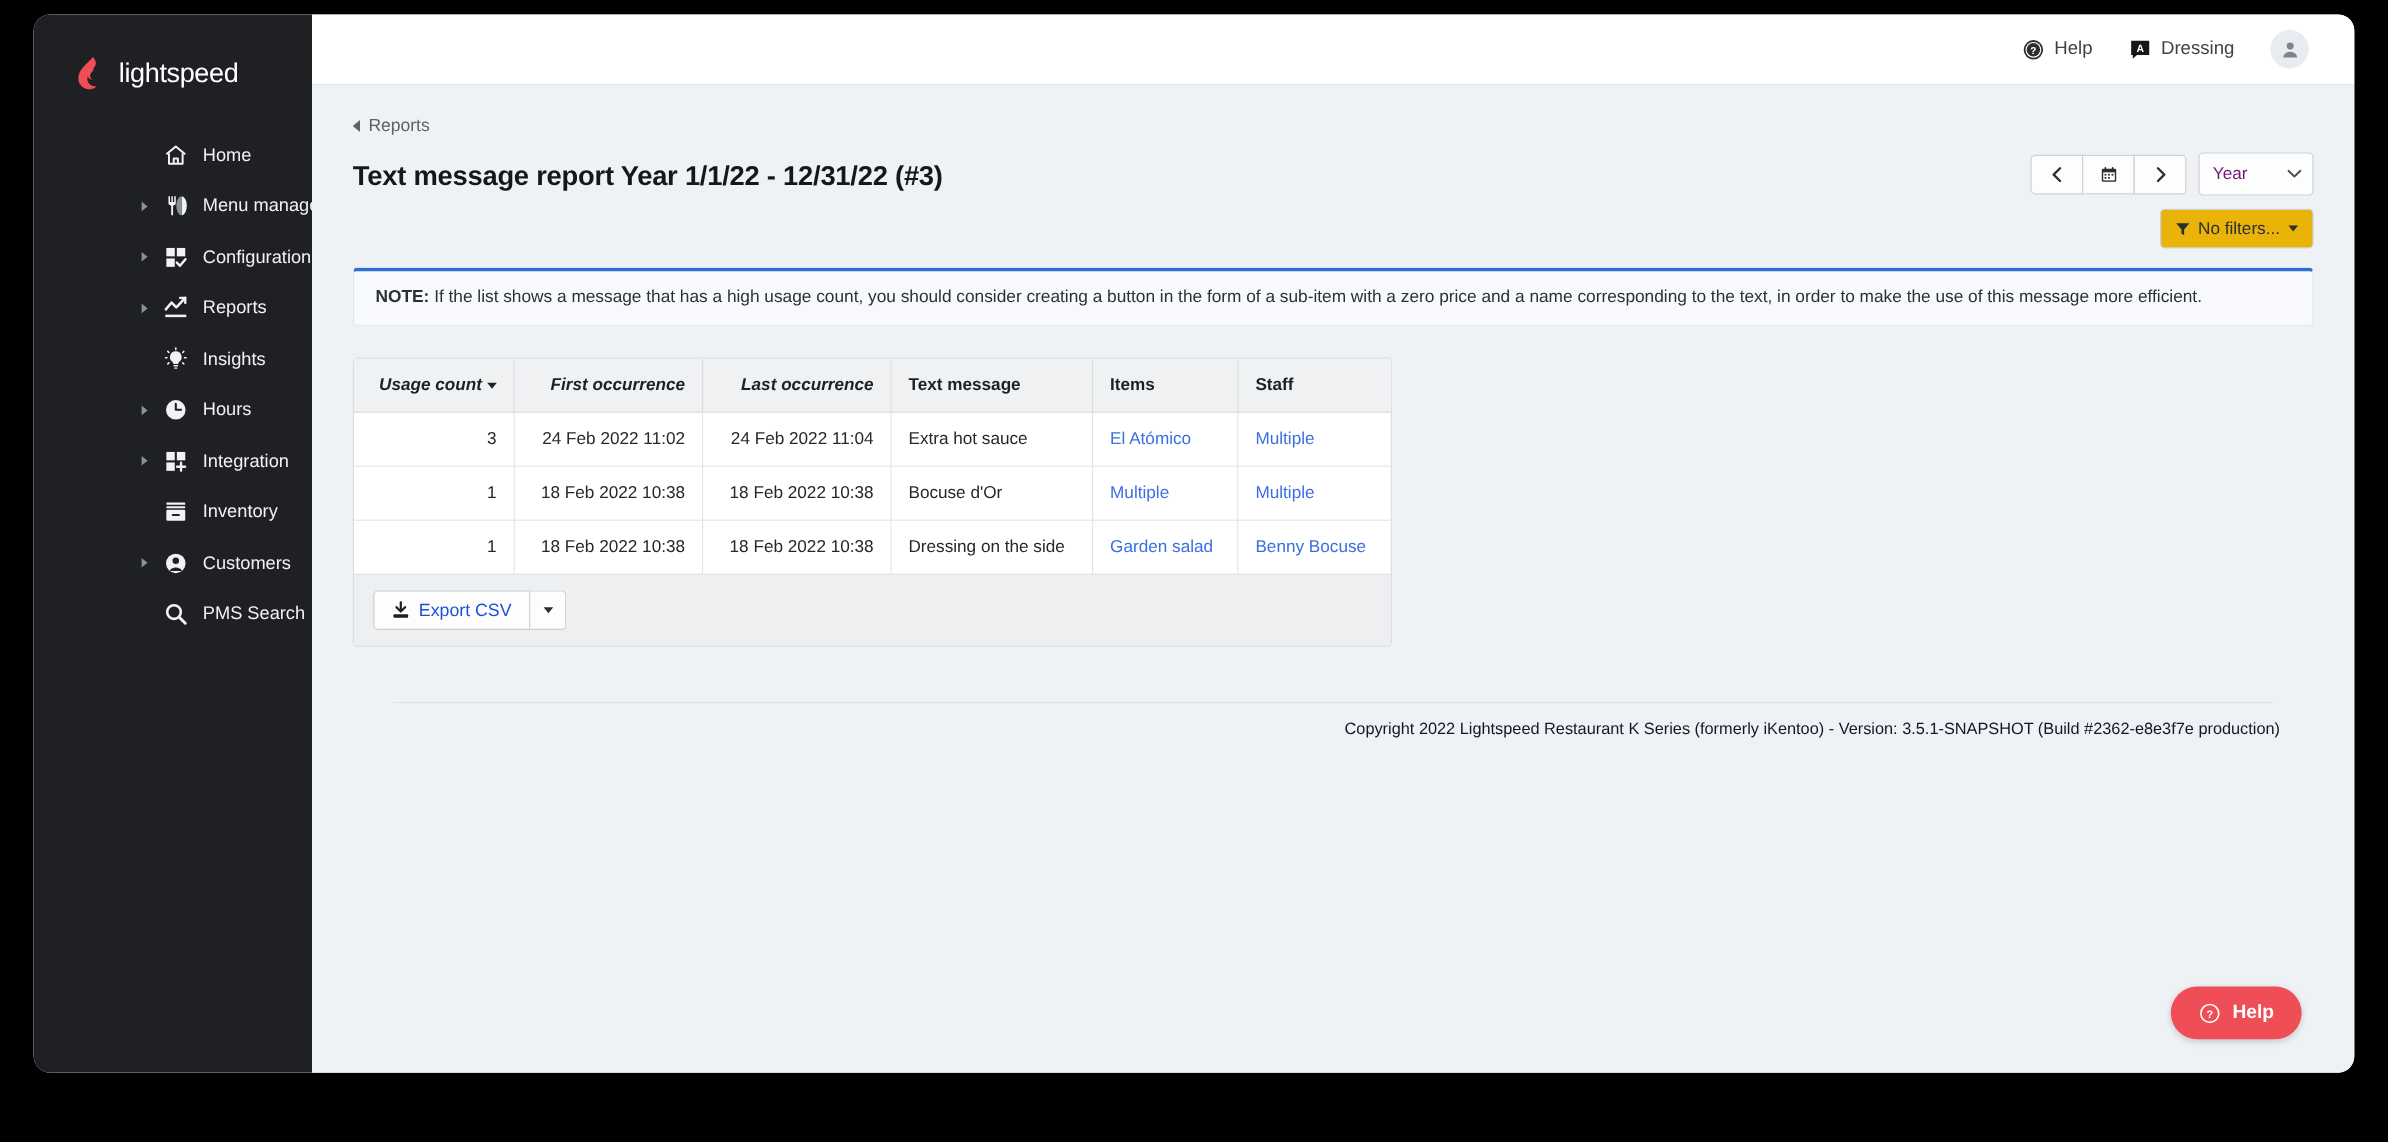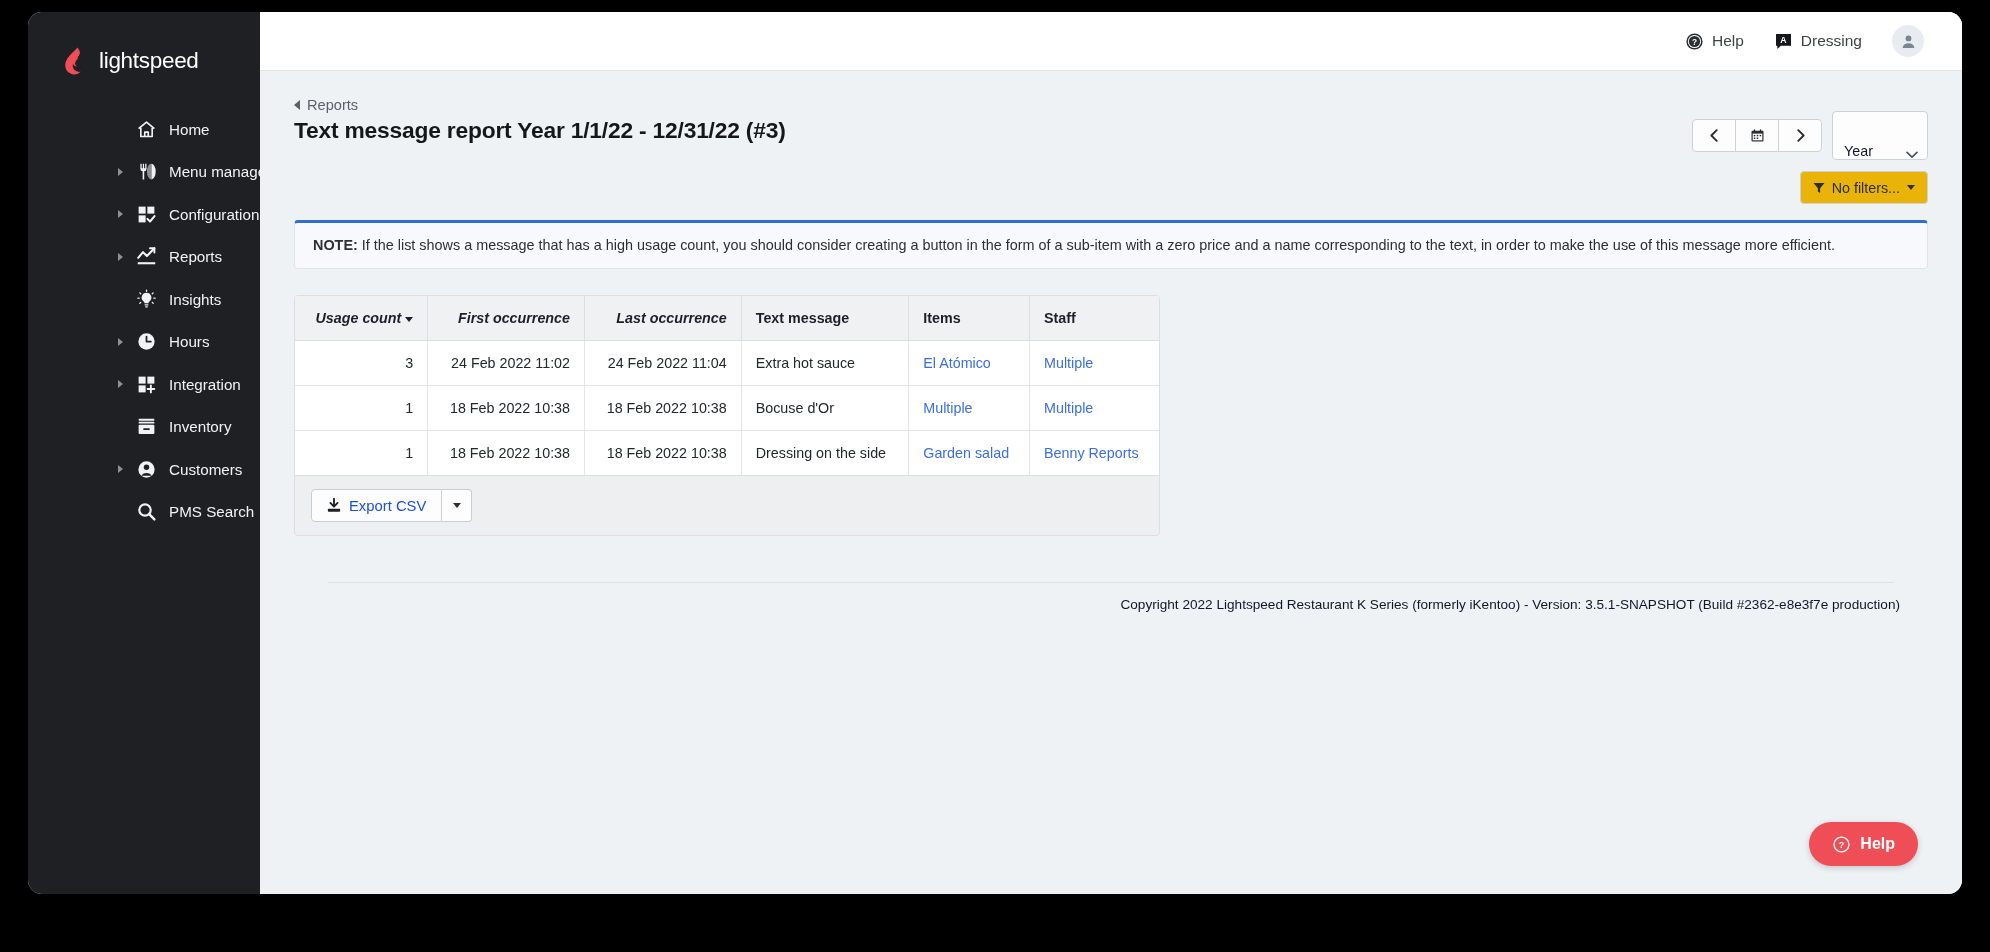--- a/index.html
+++ b/index.html
@@ -140,21 +140,21 @@
     width: 0; height: 0;
     border-right: 6px solid #5b6169;
     border-top: 5px solid transparent;
     border-bottom: 5px solid transparent;
   }
 
   .title-row {
     display: flex;
     align-items: flex-start;
     justify-content: space-between;
-    margin-top: 4px;
+    margin-top: 20px;
   }
   #page-title {
     font-size: 22.8px;
     font-weight: bold;
     color: #15181b;
     letter-spacing: -0.2px;
   }
 
   .controls-col {
     display: flex;
@@ -176,31 +176,31 @@
     justify-content: center;
     cursor: pointer;
     color: #2b2f33;
     font-size: 14px;
     margin-left: -1px;
   }
   .btn-group .gbtn:first-child { margin-left: 0; border-radius: 4px 0 0 4px; }
   .btn-group .gbtn:last-child { border-radius: 0 4px 4px 0; }
 
   .period-select {
-    height: 49px;
+    height: 36px;
     width: 96px;
     background: #fdfdfe;
     border: 1px solid #ccd2d8;
     border-radius: 4px;
     display: flex;
-    align-items: flex-end;
+    align-items: center;
     justify-content: space-between;
     padding: 0 9px 0 11px;
     font-size: 14.3px;
-    color: #0f172a;
+    color: #701a75;
     cursor: pointer;
   }
 
   .filter-btn {
     height: 33px;
     background: #eab308;
     border: 1px solid #ccd2d8;
     border-radius: 4px;
     display: flex;
     align-items: center;
@@ -608,21 +608,21 @@
               <td>Bocuse d'Or</td>
               <td><a>Multiple</a></td>
               <td><a>Multiple</a></td>
             </tr>
             <tr>
               <td class="num">1</td>
               <td class="num">18 Feb 2022 10:38</td>
               <td class="num">18 Feb 2022 10:38</td>
               <td>Dressing on the side</td>
               <td><a>Garden salad</a></td>
-              <td><a>Benny Reports</a></td>
+              <td><a>Benny Bocuse</a></td>
             </tr>
           </tbody>
         </table>
 
         <div class="card-footer">
           <div class="export-group">
             <div class="export-btn">
               <svg width="14" height="15" viewBox="0 0 16 17">
                 <path d="M8 0.8 V8.4" stroke="#1d2124" stroke-width="2.1" stroke-linecap="round"></path>
                 <path d="M3.9 5.6 L8 9.8 L12.1 5.6" stroke="#1d2124" stroke-width="2.1" fill="none" stroke-linecap="round" stroke-linejoin="round"></path>

